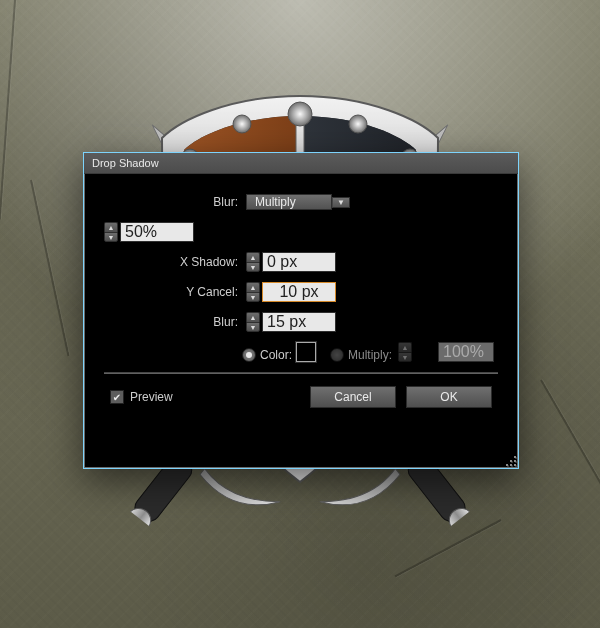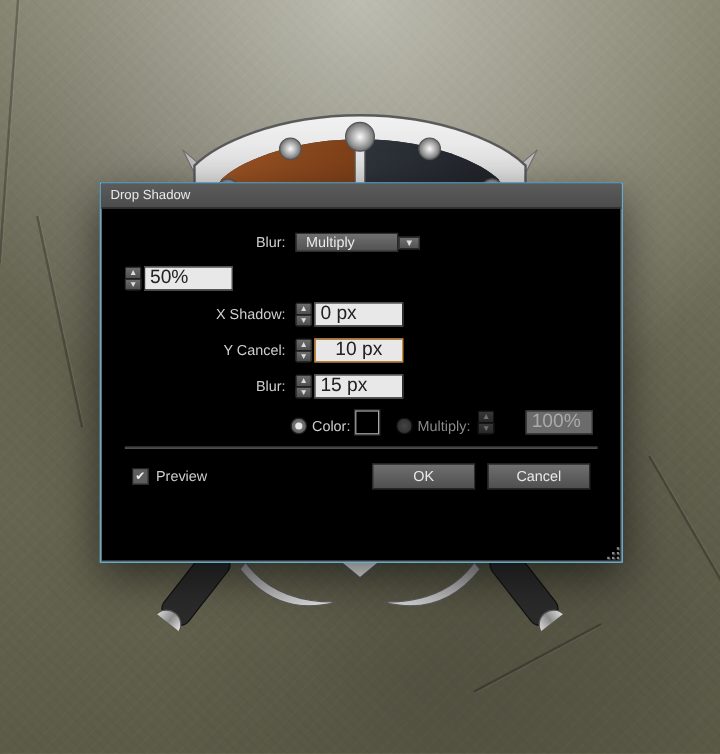--- a/index.html
+++ b/index.html
@@ -378,22 +378,22 @@
       </span>
       <input class="val disabled" style="width: 46px;" disabled="" value="100%">
     </div>
 
     <hr class="sep">
 
     <div class="bottom">
       <span class="check">✔</span>
       <span>Preview</span>
       <span style="flex:1"></span>
+      <button class="btn">Cancel</button>
       <button class="btn">OK</button>
-      <button class="btn">Cancel</button>
     </div>
 
   </div>
   <div class="resize-grip">
     <span style="right:0;bottom:0"></span>
     <span style="right:4px;bottom:0"></span>
     <span style="right:0;bottom:4px"></span>
     <span style="right:8px;bottom:0"></span>
     <span style="right:4px;bottom:4px"></span>
     <span style="right:0;bottom:8px"></span>

